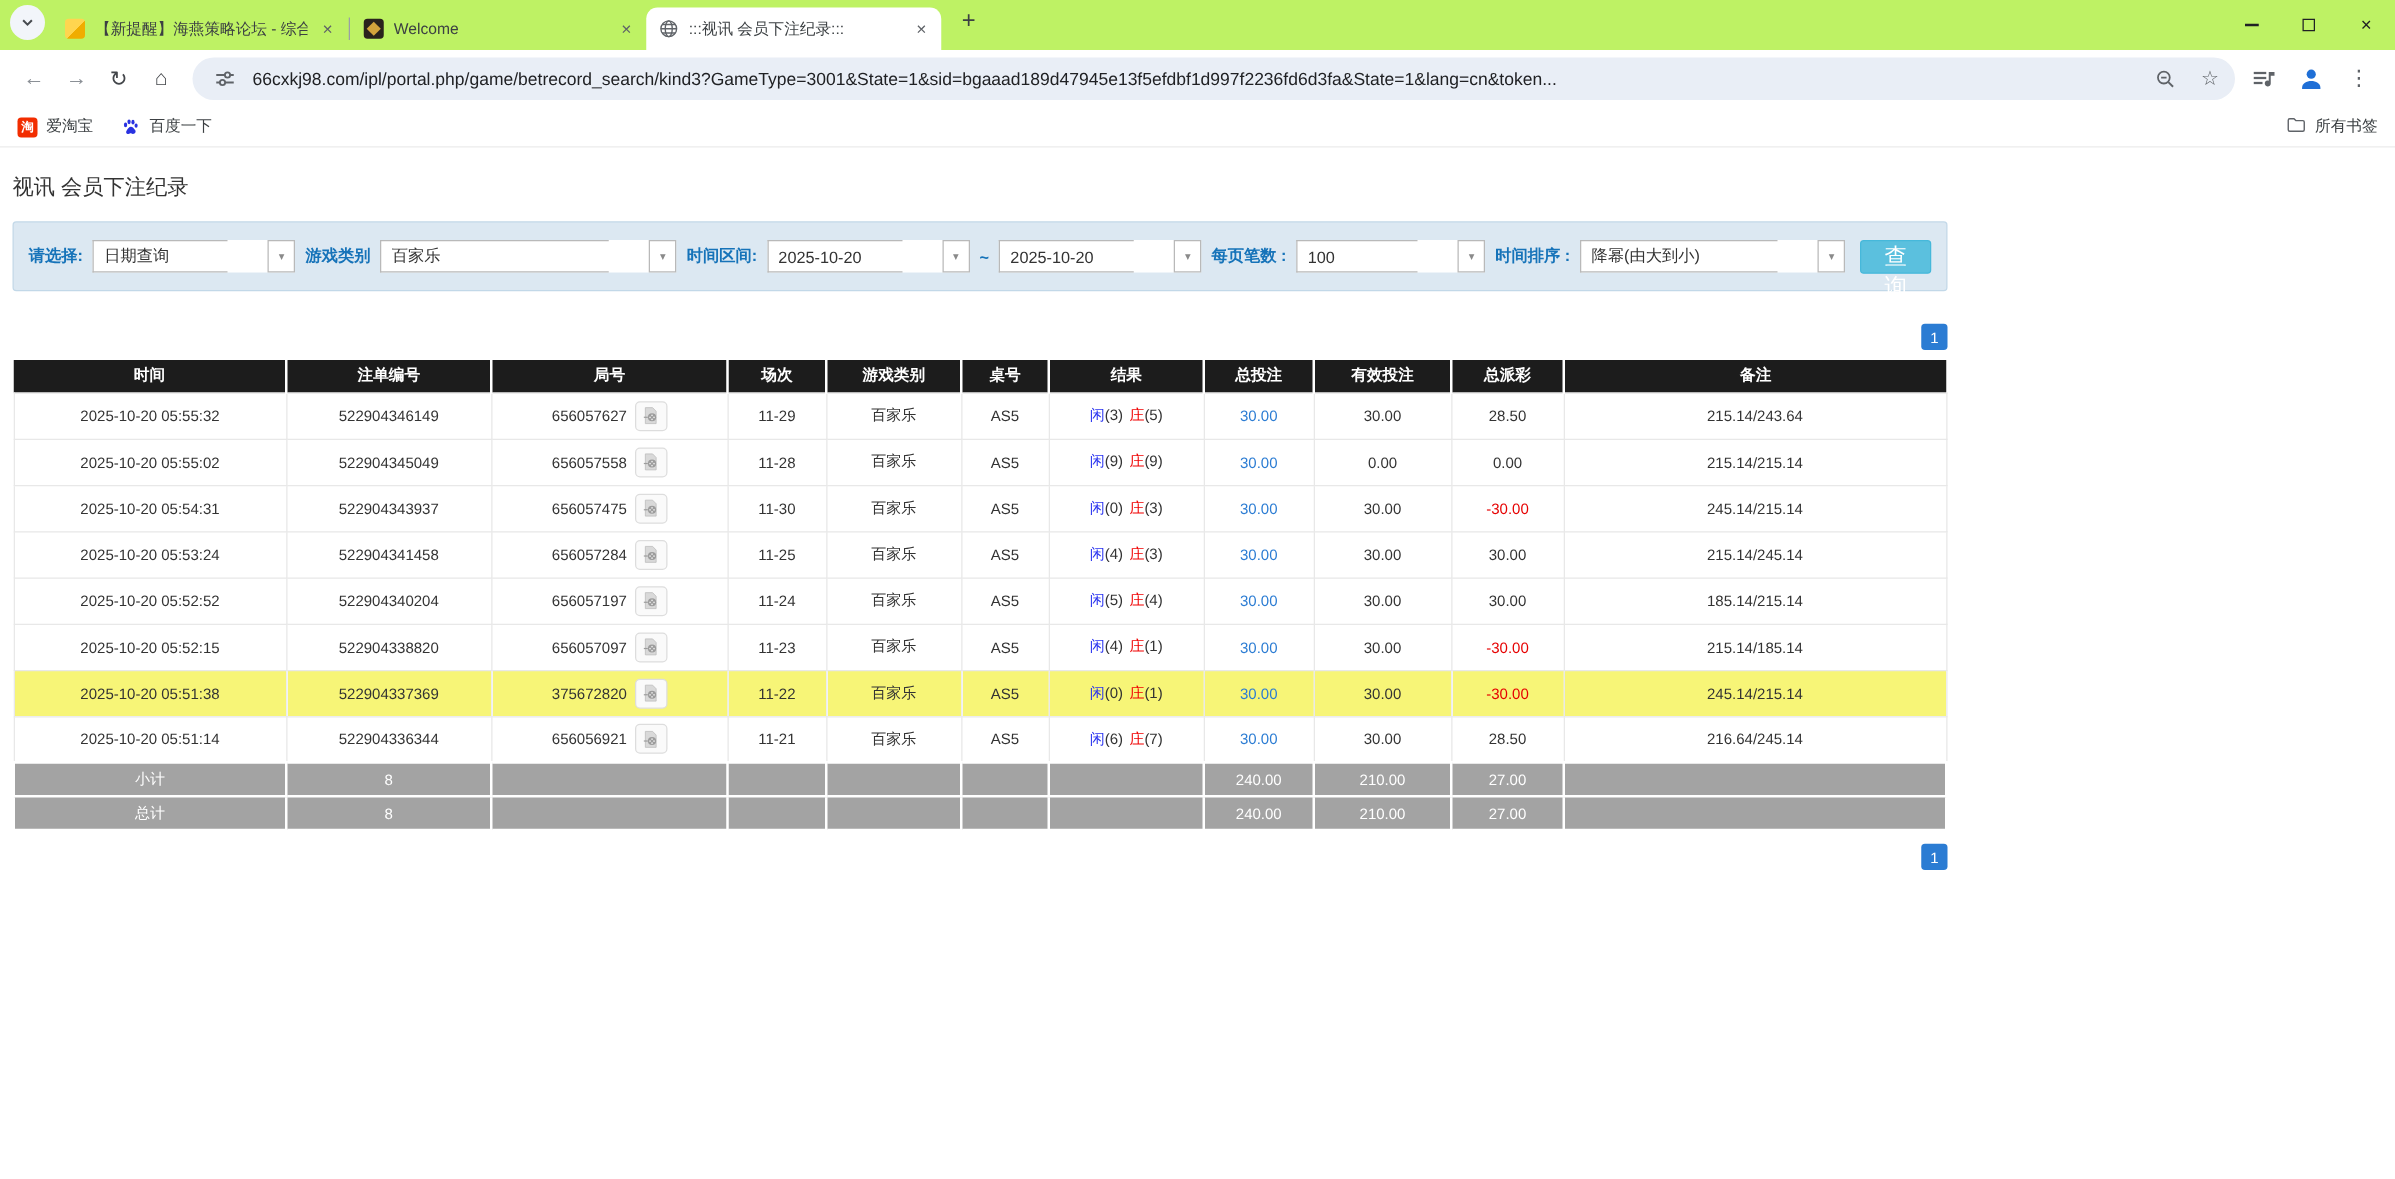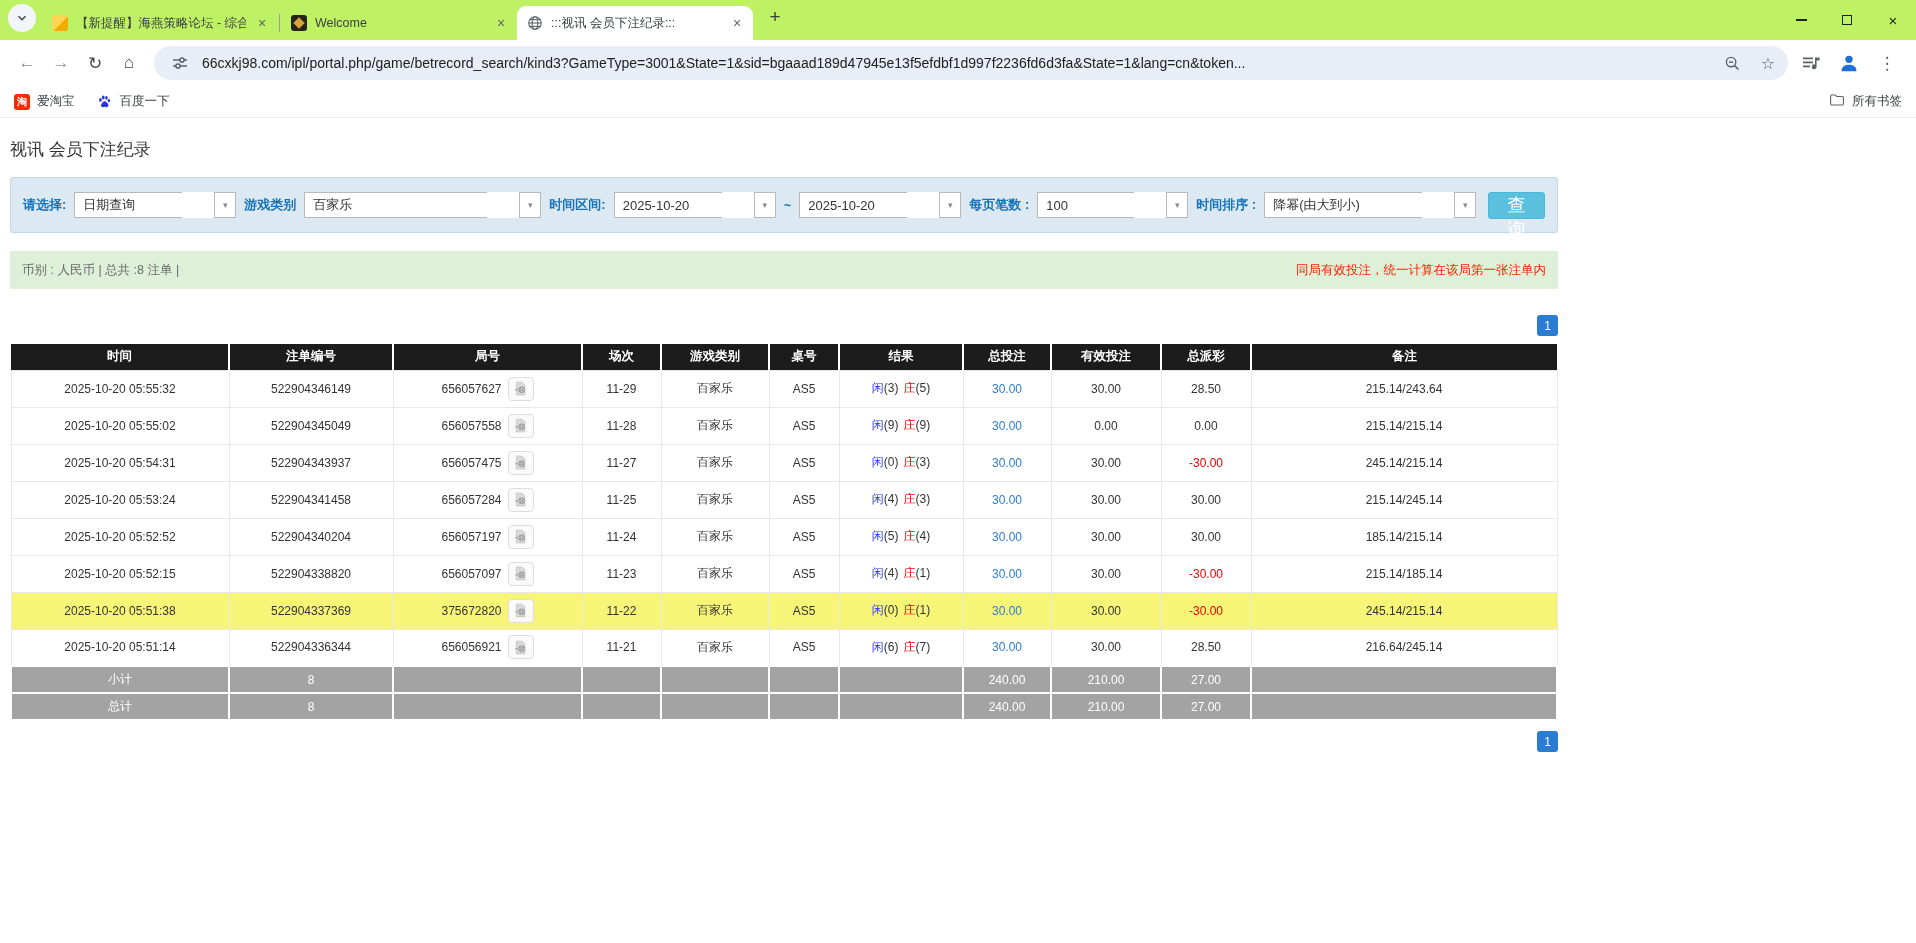--- a/index.html
+++ b/index.html
@@ -231,24 +231,20 @@
           <span class="arr">▾</span>
         </div>
         <span class="flabel">时间排序 :</span>
         <div class="combo">
           <span class="txt" style="width:158px">降幂(由大到小)</span>
           <span class="arr">▾</span>
         </div>
         <button class="search-btn">查询</button>
       </div>
 
-      <div class="info-bar">
-        <span class="info-left">币别 : 人民币 | 总共 :8 注单 |</span>
-        <span class="info-right">同局有效投注，统一计算在该局第一张注单内</span>
-      </div>
 
       <div class="pager">
         <button class="pg">1</button>
       </div>
 
       <table>
         <colgroup>
           <col style="width:218px">
             <col style="width:164px">
             <col style="width:189px">
@@ -338,21 +334,21 @@
                     <path d="M3.5 1.2h6.2l3 3.1V14.8H3.5z" fill="#d9d9d9" stroke="#bdbdbd" stroke-width="0.7"></path>
                     <circle cx="9.2" cy="9.4" r="3.5" fill="#9c9c9c"></circle>
                     <circle cx="9.2" cy="7.7" r="0.75" fill="#e9e9e9"></circle>
                     <circle cx="7.5" cy="9.4" r="0.75" fill="#e9e9e9"></circle>
                     <circle cx="10.9" cy="9.4" r="0.75" fill="#e9e9e9"></circle>
                     <circle cx="9.2" cy="11.1" r="0.75" fill="#e9e9e9"></circle>
                     <rect x="2.2" y="8.9" width="3.4" height="1" fill="#9c9c9c"></rect>
                   </svg>
                 </button>
     </td>
-    <td>11-27</td>
+    <td>11-30</td>
     <td>百家乐</td>
     <td>AS5</td>
     <td><span class="xian">闲</span><span>(0)</span><span class="zhuang">庄</span><span>(3)</span></td>
     <td class="blue">30.00</td>
     <td>30.00</td>
     <td class="neg">-30.00</td>
     <td>245.14/215.14</td>
   </tr>
 
   <tr>

